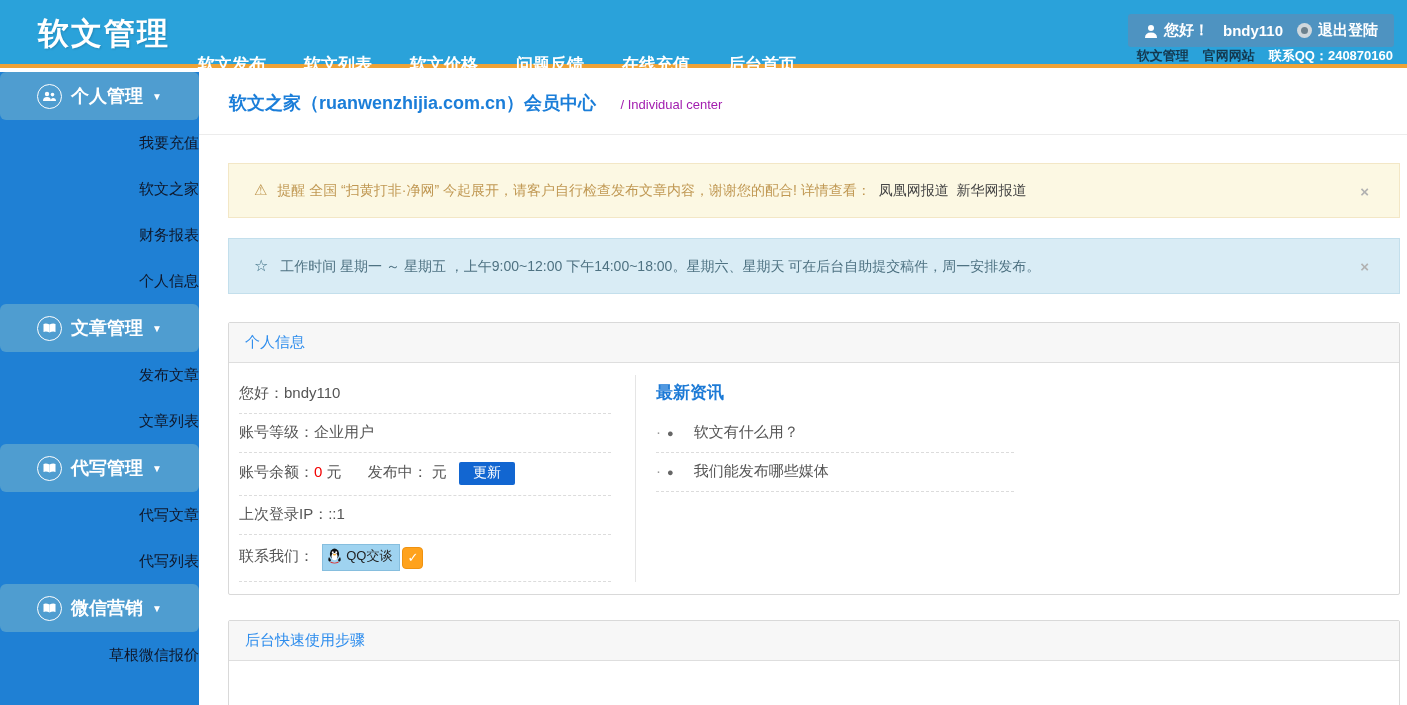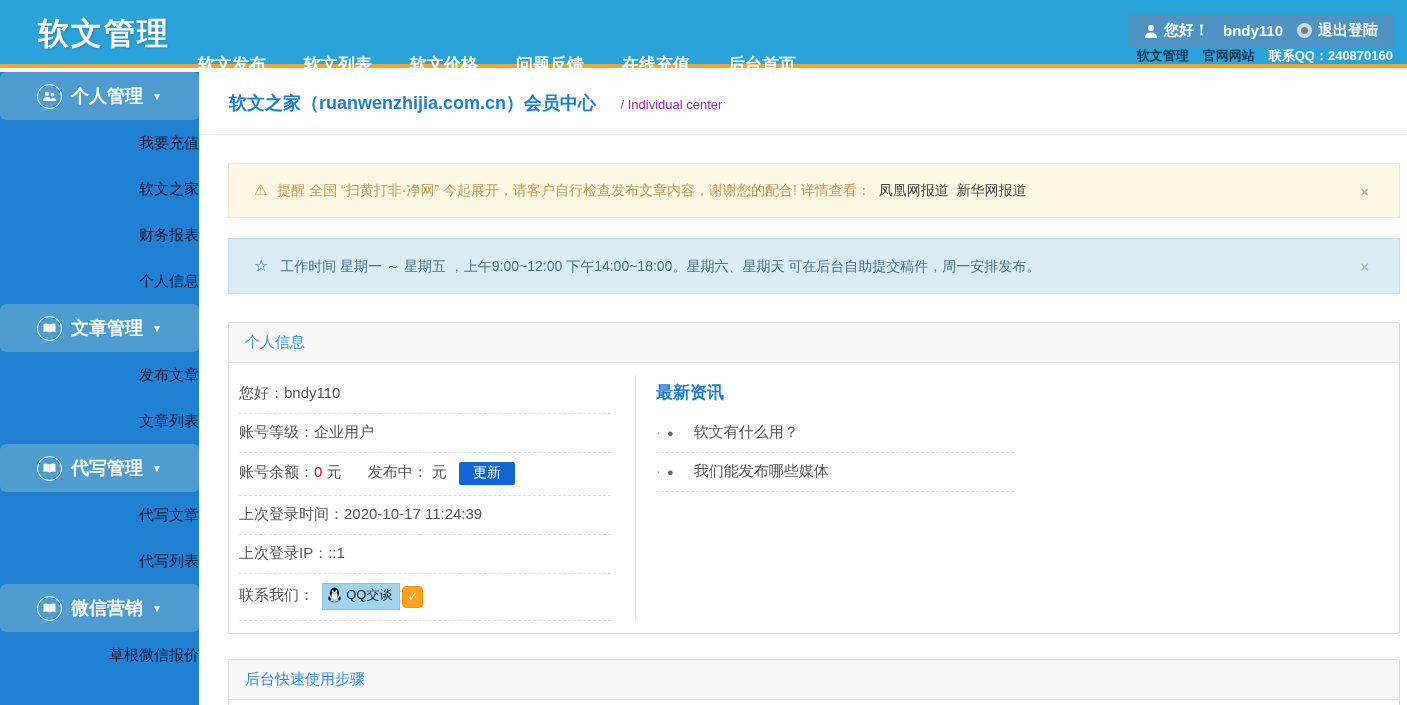--- a/index.html
+++ b/index.html
@@ -190,23 +190,20 @@
           </div>
           <div class="info-row">
             <span>账号等级：</span><span>企业用户</span>
           </div>
           <div class="info-row">
             <span>账号余额：</span><span class="red">0</span>
             <span>元</span>
             <span class="gap-lbl">发布中：</span>
             <span>元</span>
             <span class="btn-update">更新</span>
-          </div>
-          <div class="info-row">
-            <span>上次登录时间：</span><span>2020-10-17 11:24:39</span>
           </div>
           <div class="info-row">
             <span>上次登录IP：</span><span>::1</span>
           </div>
           <div class="info-row">
             <span>联系我们：</span>
             <span class="qq-wrap">
               <span class="qq-chat">
                 <svg class="svg-icon" width="15" height="16" viewBox="0 0 15 16">
                   <ellipse cx="7.5" cy="6" rx="4.6" ry="5.4" fill="#111"></ellipse>

